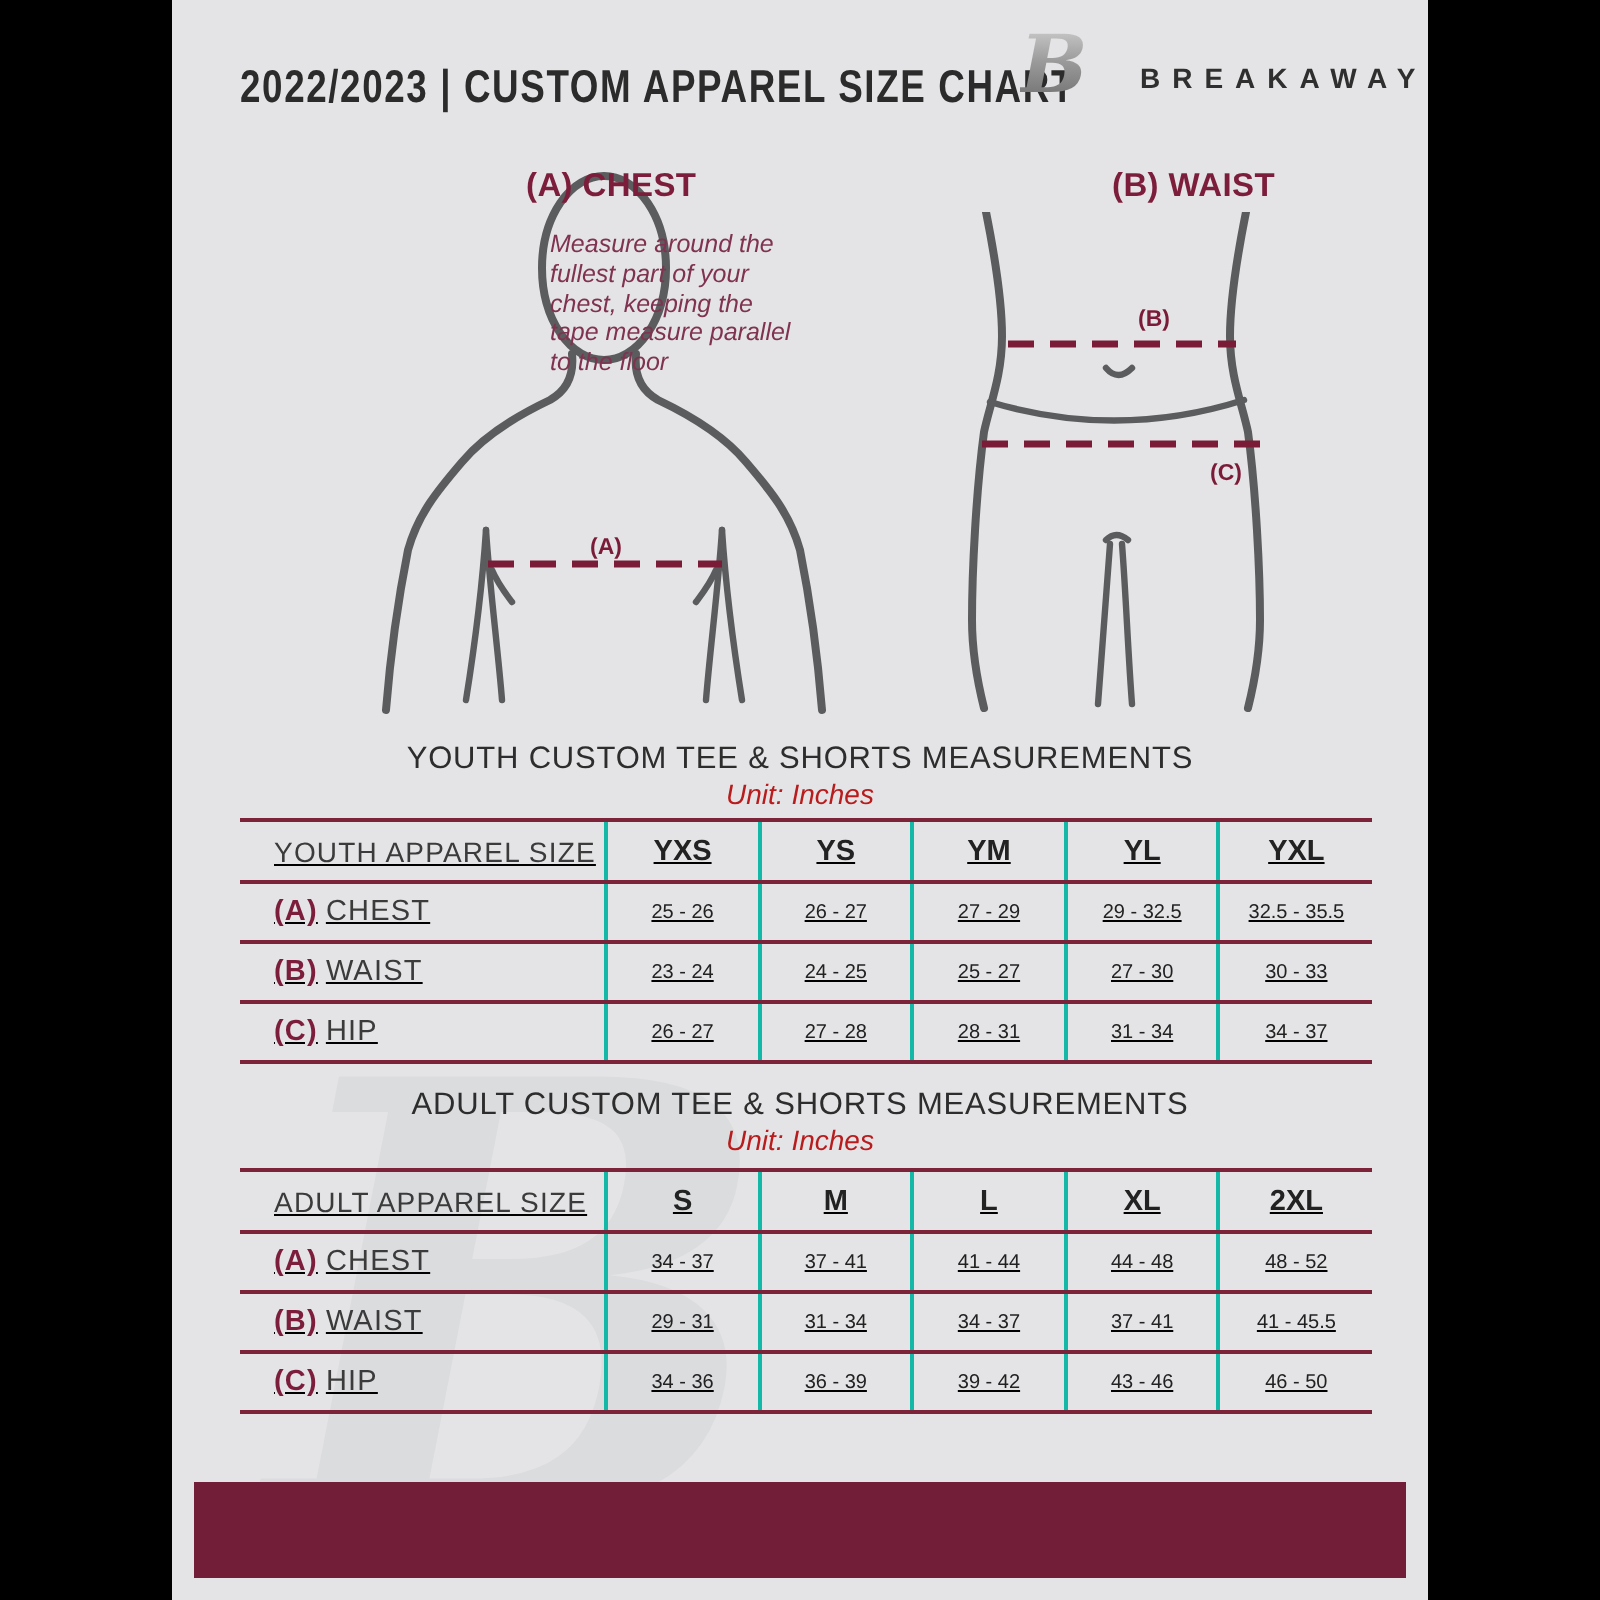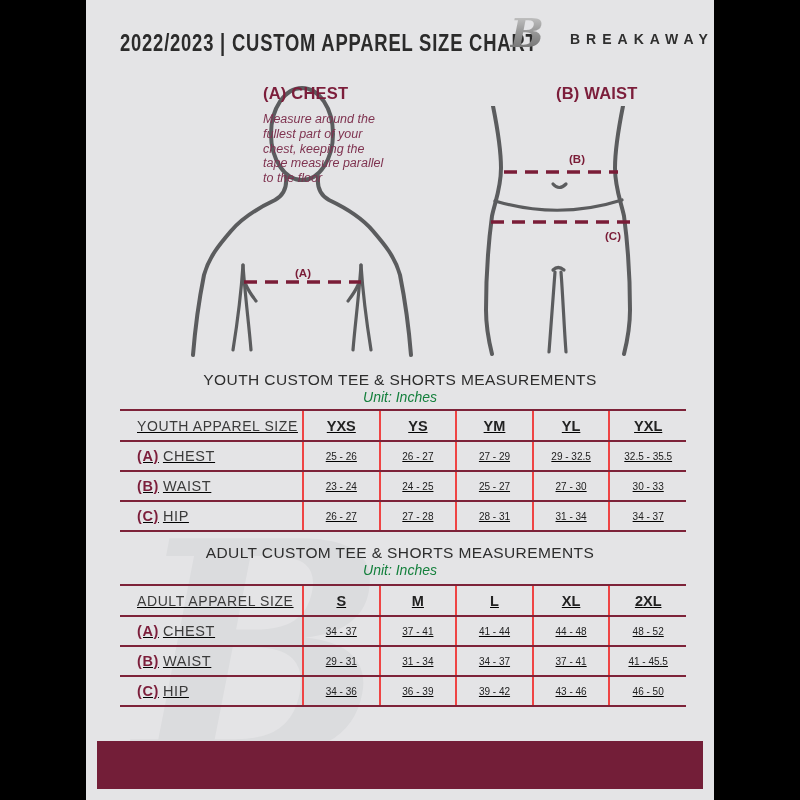--- a/index.html
+++ b/index.html
@@ -30,49 +30,49 @@
     background:linear-gradient(180deg,#d2d2d2 0%,#9a9a9a 45%,#686868 100%);
     -webkit-background-clip:text;background-clip:text;color:transparent;
   }
   .brand{
     position:absolute;left:484px;top:31px;z-index:2;
     font-size:14px;font-weight:700;letter-spacing:6px;color:#2f2f2f;white-space:nowrap;
   }
   
   .instr{position:absolute;z-index:2;}
   .instr h3{margin:0 0 9px 0;font-size:16.5px;font-weight:800;color:#7c1e3b;letter-spacing:.2px;}
-  .instr p{margin:0;font-size:12.5px;font-style:italic;color:#7f3350;line-height:1.18;white-space:pre-line;}
+  .instr p{margin:12px;font-size:12.5px;font-style:italic;color:#7f3350;line-height:1.18;white-space:pre-line;}
   .instr-a{left:177px;top:84px;width:152px;}
   .instr-b{left:470px;top:84px;width:158px;}
   .instr-c{left:470px;top:222px;width:162px;}
   
   .fig{position:absolute;z-index:1;}
   .fig-torso{left:105px;top:85px;}
   .fig-hips{left:393px;top:106px;}
   .outline{fill:none;stroke:#5b5c5e;stroke-width:4;stroke-linecap:round;}
   .outline-thin{fill:none;stroke:#5b5c5e;stroke-width:3.2;stroke-linecap:round;}
   .measure{fill:none;stroke:#7a1c37;stroke-width:3.4;stroke-dasharray:13 8;}
   .measure-label{font-family:"Liberation Sans",sans-serif;font-size:11.5px;font-weight:bold;fill:#7a1c37;text-anchor:middle;}
   
   .section-title{position:absolute;left:0;width:100%;text-align:center;z-index:2;
     font-size:15.5px;font-weight:400;color:#2d2d2d;letter-spacing:.4px;}
   .unit{position:absolute;left:0;width:100%;text-align:center;z-index:2;
-    font-size:14px;font-style:italic;color:#15803d;}
+    font-size:14px;font-style:italic;color:#b91c1c;}
   .yt-title{top:371px;} .yt-unit{top:389px;}
   .ad-title{top:544px;} .ad-unit{top:562px;}
   
   .size-table{
     position:absolute;left:34px;width:566px;z-index:2;
     border-collapse:collapse;table-layout:fixed;text-decoration:underline;
   }
   .yt-table{top:409px;} .ad-table{top:584px;}
   .size-table th,.size-table td{border-bottom:2px solid #7d2339;padding:0;vertical-align:middle;}
   .size-table thead th{border-top:2px solid #7d2339;height:29px;}
   .size-table tbody td{height:28px;}
-  .size-table th+th,.size-table td+td{border-left:2px solid #ef4444;}
+  .size-table th+th,.size-table td+td{border-left:2px solid #14b8a6;}
   .size-table .lbl{text-align:left;padding-left:17px;font-weight:400;font-size:14px;
     color:#3b3b3b;letter-spacing:.6px;}
   .size-table thead th.sz{font-weight:700;font-size:14.5px;color:#222;text-align:center;}
   .size-table td.val{font-size:10px;color:#222;text-align:center;}
   .size-table td.lbl{font-size:14.5px;}
   .pfx{color:#7c1e3b;font-weight:700;margin-right:4px;}
   
   .footer-bar{position:absolute;left:11px;top:741px;width:606px;height:48px;
     background:#731e38;z-index:3;}
 </style>

